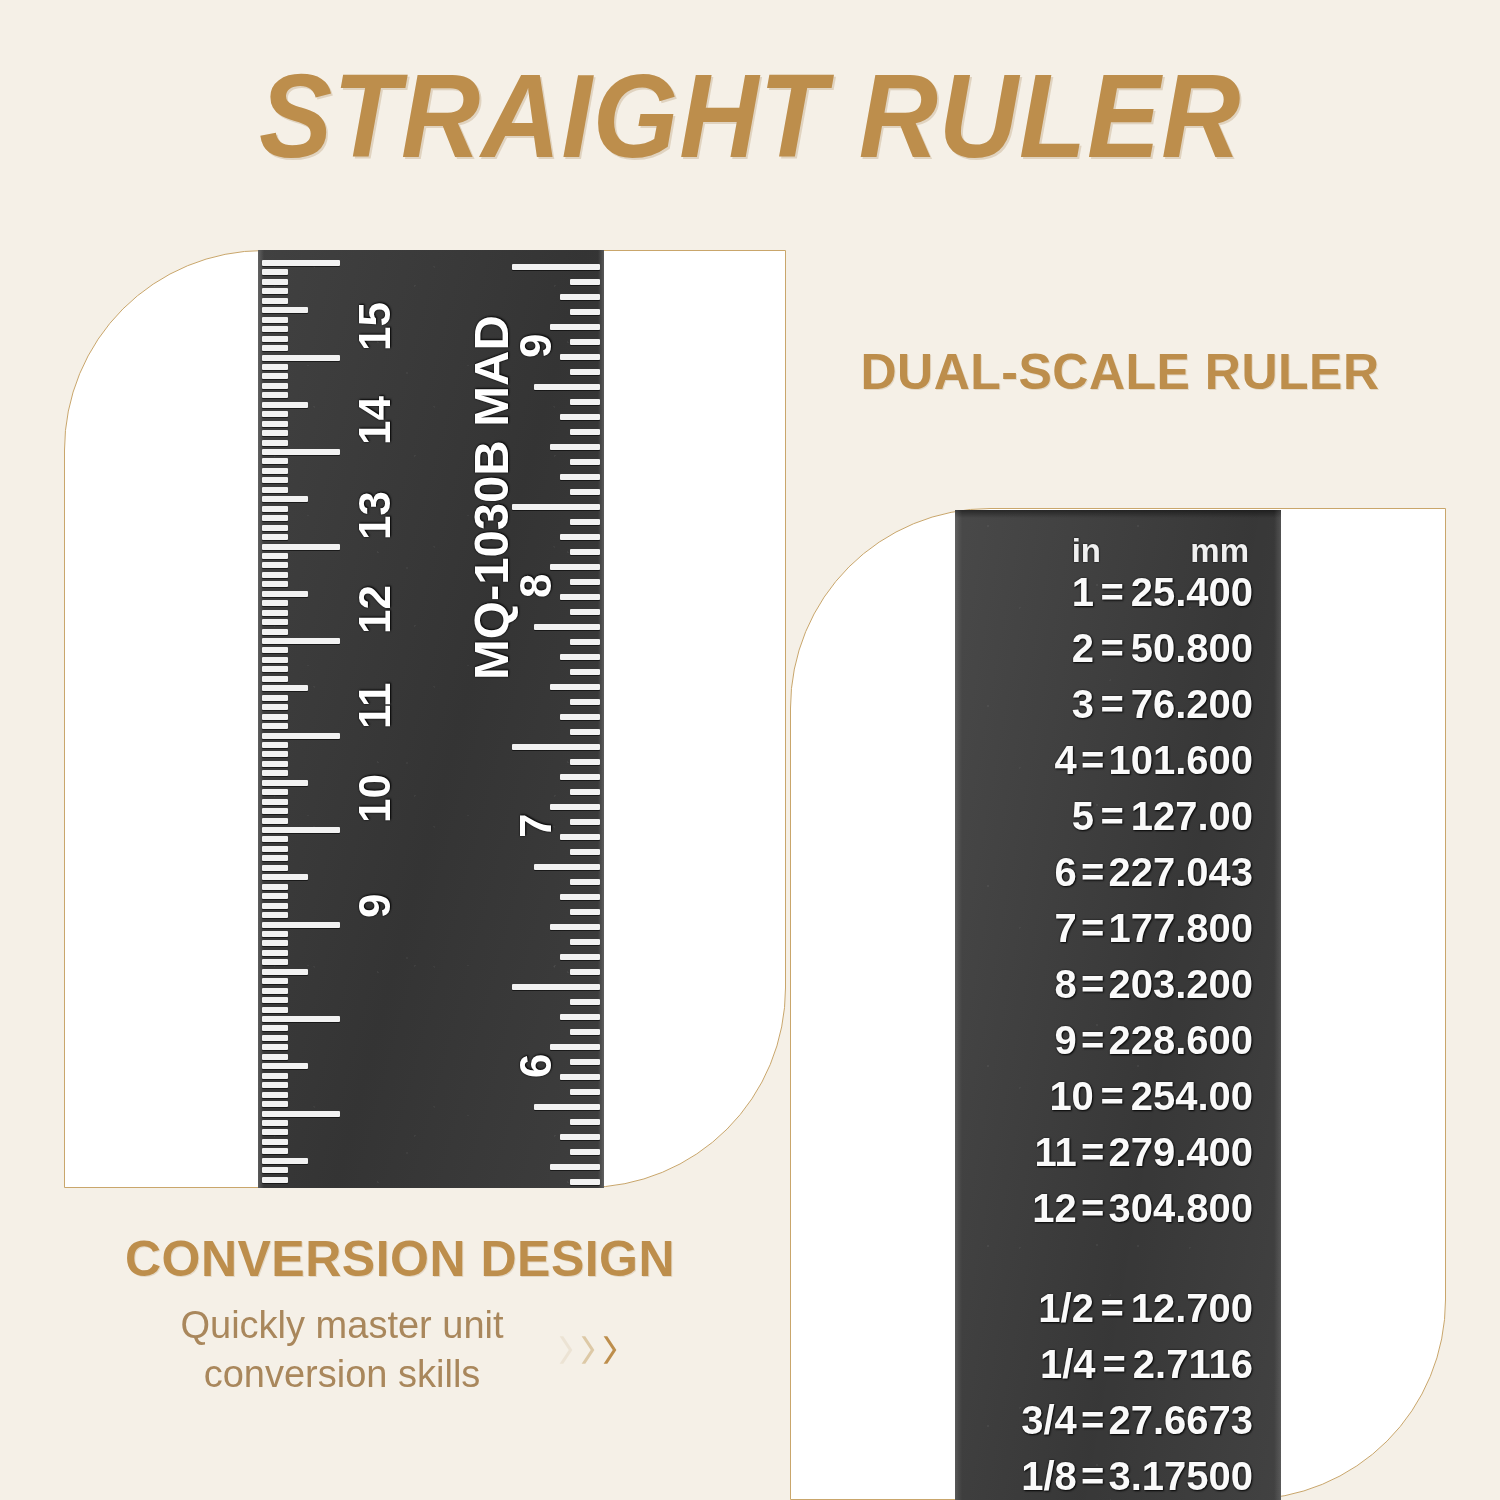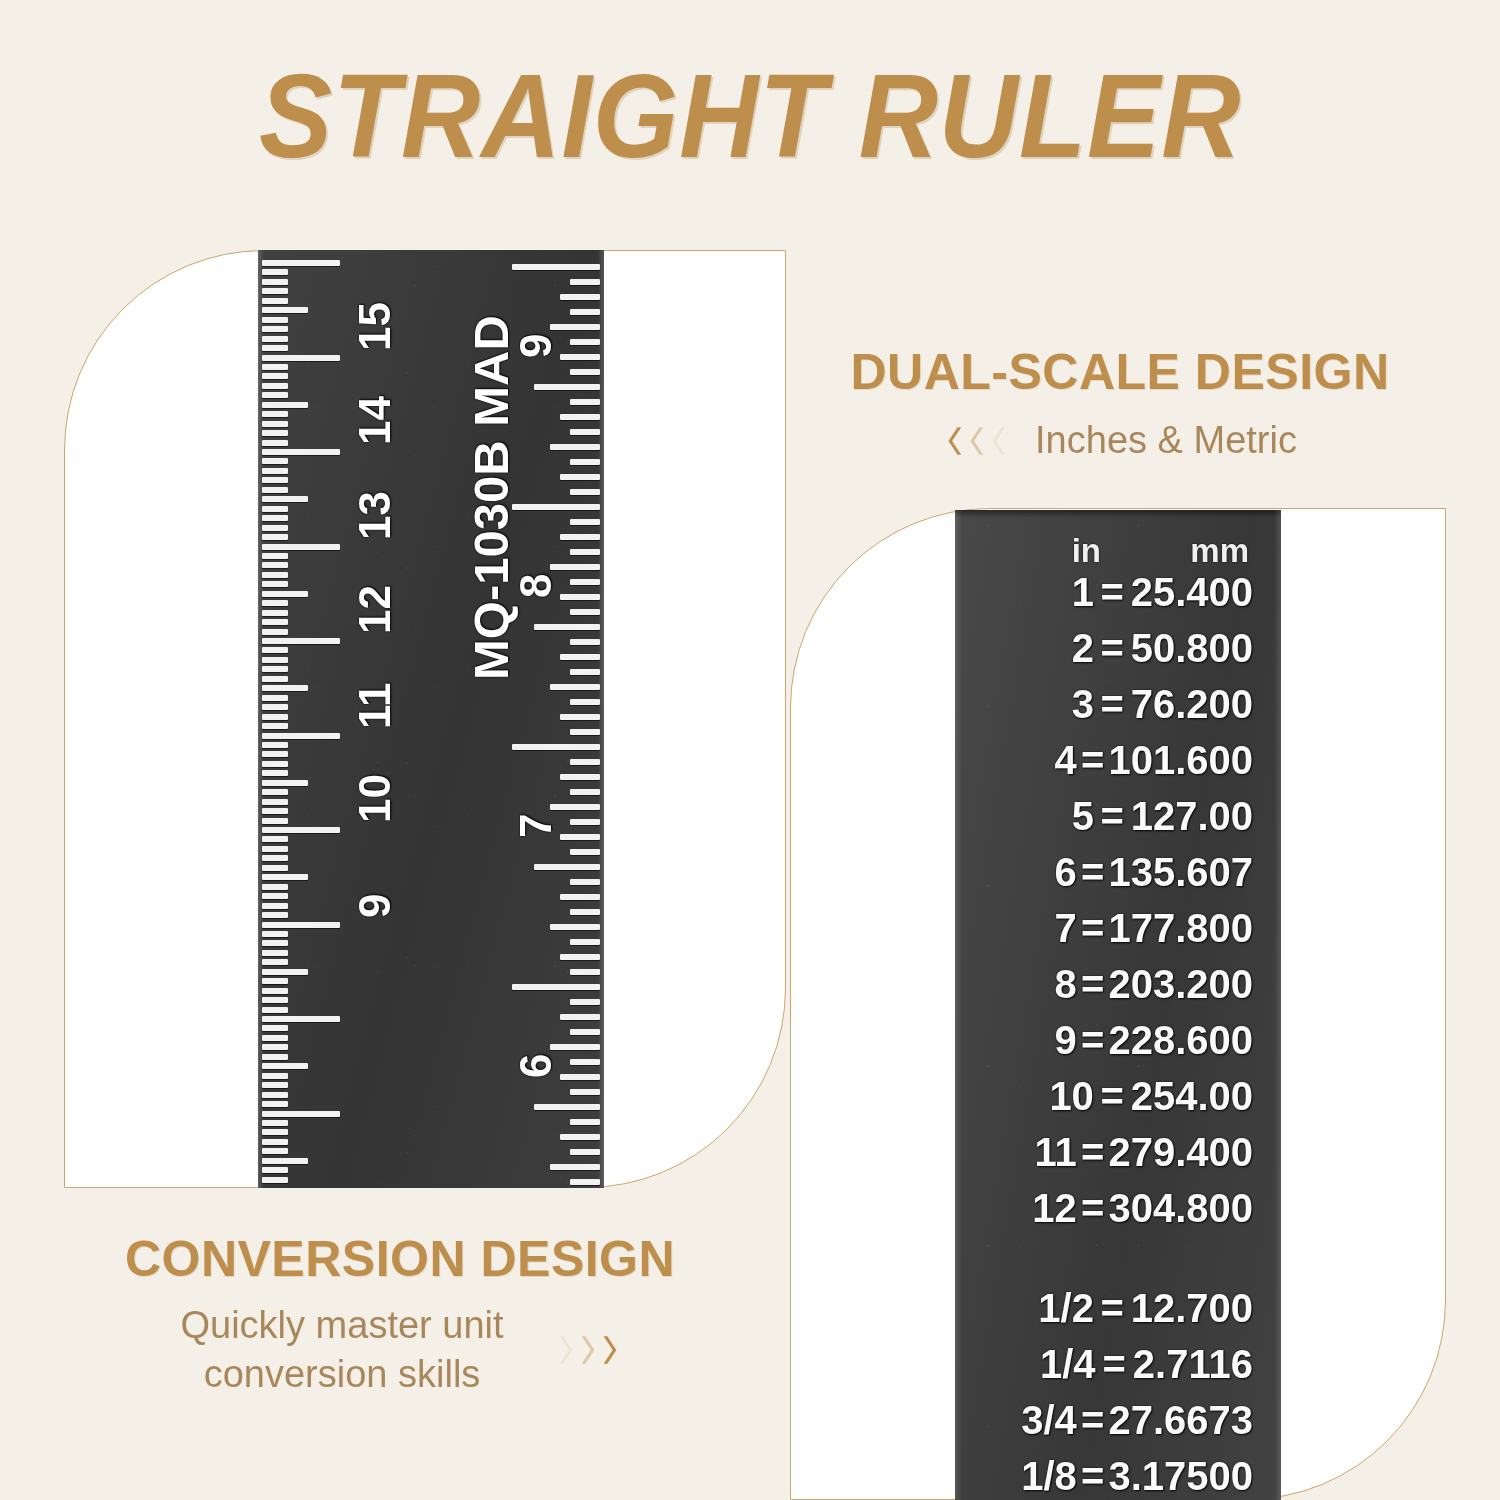--- a/index.html
+++ b/index.html
@@ -396,21 +396,21 @@
           <span class="c-mm">101.600</span>
         </div>
         <div class="row">
           <span class="c-in">5</span>
           <span class="c-eq">=</span>
           <span class="c-mm">127.00</span>
         </div>
         <div class="row">
           <span class="c-in">6</span>
           <span class="c-eq">=</span>
-          <span class="c-mm">135.607</span>
+          <span class="c-mm">227.043</span>
         </div>
         <div class="row">
           <span class="c-in">7</span>
           <span class="c-eq">=</span>
           <span class="c-mm">177.800</span>
         </div>
         <div class="row">
           <span class="c-in">8</span>
           <span class="c-eq">=</span>
           <span class="c-mm">203.200</span>
@@ -456,41 +456,21 @@
         <div class="row">
           <span class="c-in">1/8</span>
           <span class="c-eq">=</span>
           <span class="c-mm">3.17500</span>
         </div>
       </div>
   </div>
 </div>
 
 <div class="feat feat-dual">
-  <h2>DUAL-SCALE DESIGN</h2>
-  <div class="dual-line">
-    <span class="chevs" id="chev-left">
-        <span class="chev" style="color: rgb(189, 142, 76);">
-          <svg viewBox="0 0 22 34">
-            <path d="M16 2 L6 17 L16 32 L20 32 L10 17 L20 2 Z" fill="currentColor"></path>
-          </svg>
-        </span>
-        <span class="chev" style="color: rgb(221, 201, 166);">
-          <svg viewBox="0 0 22 34">
-            <path d="M16 2 L6 17 L16 32 L20 32 L10 17 L20 2 Z" fill="currentColor"></path>
-          </svg>
-        </span>
-        <span class="chev" style="color: rgb(236, 227, 212);">
-          <svg viewBox="0 0 22 34">
-            <path d="M16 2 L6 17 L16 32 L20 32 L10 17 L20 2 Z" fill="currentColor"></path>
-          </svg>
-        </span>
-      </span>
-    <span class="sub">Inches &amp; Metric</span>
-  </div>
+  <h2>DUAL-SCALE RULER</h2>
 </div>
 
 <div class="feat feat-conv">
   <h2>CONVERSION DESIGN</h2>
   <div class="conv-line">
     <span class="sub">
       <span>Quickly master unit</span><br>
       <span>conversion skills</span>
     </span>
     <span class="chevs" id="chev-right">

